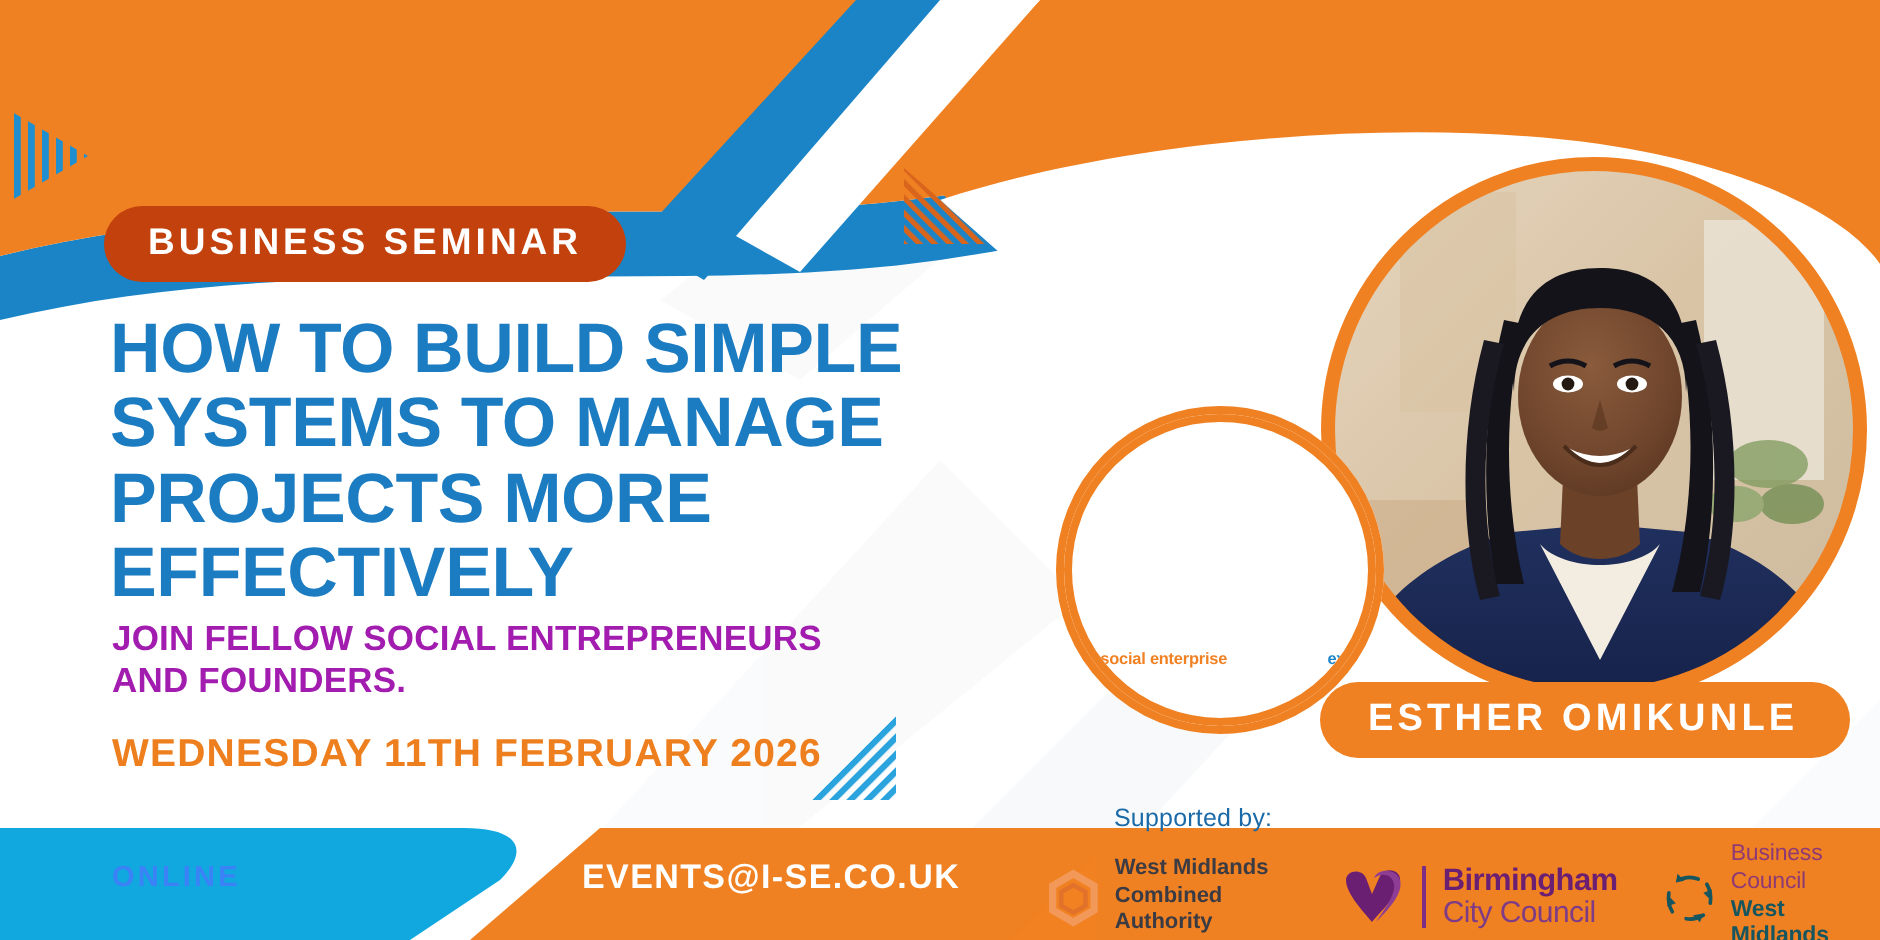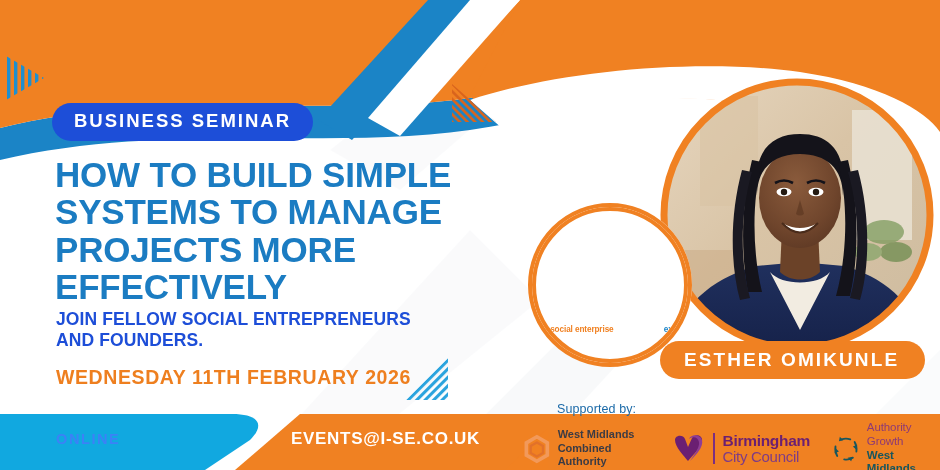--- a/index.html
+++ b/index.html
@@ -21,21 +21,21 @@
   .bg-svg {
     position: absolute;
     top: 0; left: 0;
     width: 940px; height: 470px;
   }
 
   
   .badge {
     position: absolute;
     left: 52px; top: 103px;
-    background: #1d4ed8;
+    background: #c2410c;
     border-radius: 20px;
     padding: 9px 22px 10px 22px;
     color: #ffffff;
     font-size: 18.5px;
     font-weight: bold;
     letter-spacing: 2.0px;
     line-height: 1;
     white-space: nowrap;
   }
 
@@ -49,21 +49,21 @@
     line-height: 1.07;
     letter-spacing: -0.2px;
     text-transform: uppercase;
     white-space: pre-line;
   }
 
   .subhead {
     position: absolute;
     left: 56px; top: 309px;
     width: 400px;
-    color: #1d4ed8;
+    color: #a21caf;
     font-size: 17.5px;
     font-weight: bold;
     line-height: 1.22;
     letter-spacing: 0.1px;
     white-space: pre-line;
   }
 
   .datetext {
     position: absolute;
     left: 56px; top: 366px;
@@ -429,20 +429,20 @@
           <path d="M6,24 Q3,19 4,13"></path>
         </g>
         <g fill="#17565e">
           <polygon points="9,2 13,6 8,7"></polygon>
           <polygon points="29,11 28,17 24,13"></polygon>
           <polygon points="22,30 18,26 24,25"></polygon>
           <polygon points="3,21 4,15 8,19"></polygon>
         </g>
       </svg>
       <div class="bgwm-text">
-        <span class="l1">Authority Growth</span>
+        <span class="l1">Business Council</span>
         <span class="l2">West Midlands</span>
       </div>
     </div>
 
   </div>
 
 </div>
 
 </body></html>

